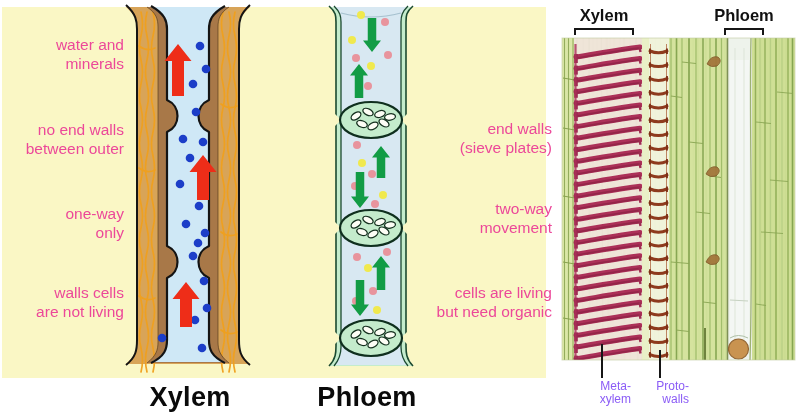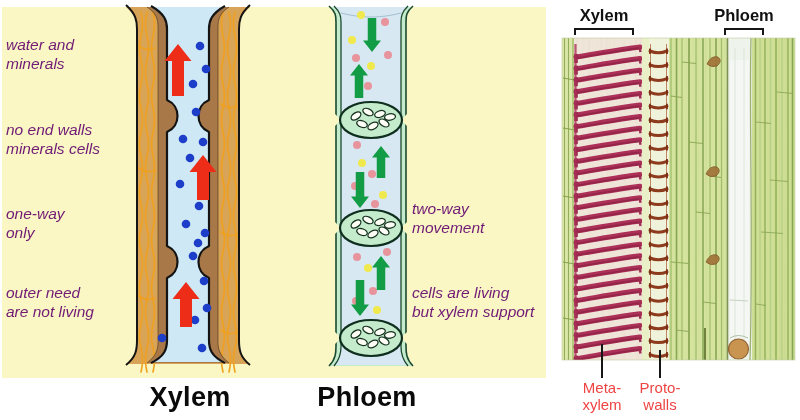--- a/index.html
+++ b/index.html
@@ -1,29 +1,29 @@
 <!DOCTYPE html>
 <html><head>
 <meta charset="utf-8">
 <style>
   html,body{margin:0;padding:0;background:#ffffff;}
   .stage{position:relative;width:800px;height:420px;overflow:hidden;background:#ffffff;
          font-family:"Liberation Sans","DejaVu Sans",sans-serif;}
   .panel{position:absolute;left:2px;top:7px;width:544px;height:371px;background:#FAF7C5;}
   svg.gfx{position:absolute;left:0;top:0;width:800px;height:420px;pointer-events:none;}
-  .lbl{position:absolute;white-space:pre-line;text-align:left;color:#701a75;
-       font-size:15.5px;line-height:1.22;font-style:italic;}
+  .lbl{position:absolute;white-space:pre-line;text-align:right;color:#ec4899;
+       font-size:15.5px;line-height:1.22;}
   .lbl-left{left:6px;width:118px;}
   .lbl-right{left:412px;width:140px;}
   .big-title{position:absolute;top:382px;width:140px;text-align:center;color:#0a0a0a;
              font-size:27px;font-weight:700;letter-spacing:.3px;}
   .micro-top{position:absolute;top:6px;width:62px;text-align:center;color:#111111;
              font-size:16.5px;font-weight:700;}
-  .micro-bot{position:absolute;top:380px;width:58px;text-align:center;color:#ef4444;
-             font-size:15px;line-height:1.1;white-space:pre-line;}
+  .micro-bot{position:absolute;top:380px;width:58px;text-align:right;color:#8b5cf6;
+             font-size:12px;line-height:1.1;white-space:pre-line;}
 </style>
 </head>
 <body>
 
 <div class="stage">
 
   <div class="panel"></div>
 
   <svg id="gfx" class="gfx" viewBox="0 0 800 420">
     <g id="g-xylem">
@@ -438,30 +438,32 @@
   <defs>
         <clipPath id="mclip">
           <rect x="562" y="38" width="233" height="322"></rect>
         </clipPath>
       </defs>
     </svg>
 
   <div class="lbl lbl-left" style="top:36px">water and
 minerals</div>
   <div class="lbl lbl-left" style="top:121px">no end walls
-minerals cells</div>
+between outer</div>
   <div class="lbl lbl-left" style="top:205px">one-way
 only</div>
-  <div class="lbl lbl-left" style="top:284px">outer need
+  <div class="lbl lbl-left" style="top:284px">walls cells
 are not living</div>
 
+  <div class="lbl lbl-right" style="top:120px">end walls
+(sieve plates)</div>
   <div class="lbl lbl-right" style="top:200px">two-way
 movement</div>
   <div class="lbl lbl-right" style="top:284px">cells are living
-but xylem support</div>
+but need organic</div>
 
   <div class="big-title" style="left:120px">Xylem</div>
   <div class="big-title" style="left:297px">Phloem</div>
 
   <div class="micro-top" style="left:573px">Xylem</div>
   <div class="micro-top" style="left:713px">Phloem</div>
   <div class="micro-bot" style="left:573px">Meta-
 xylem</div>
   <div class="micro-bot" style="left:631px">Proto-
 walls</div>

